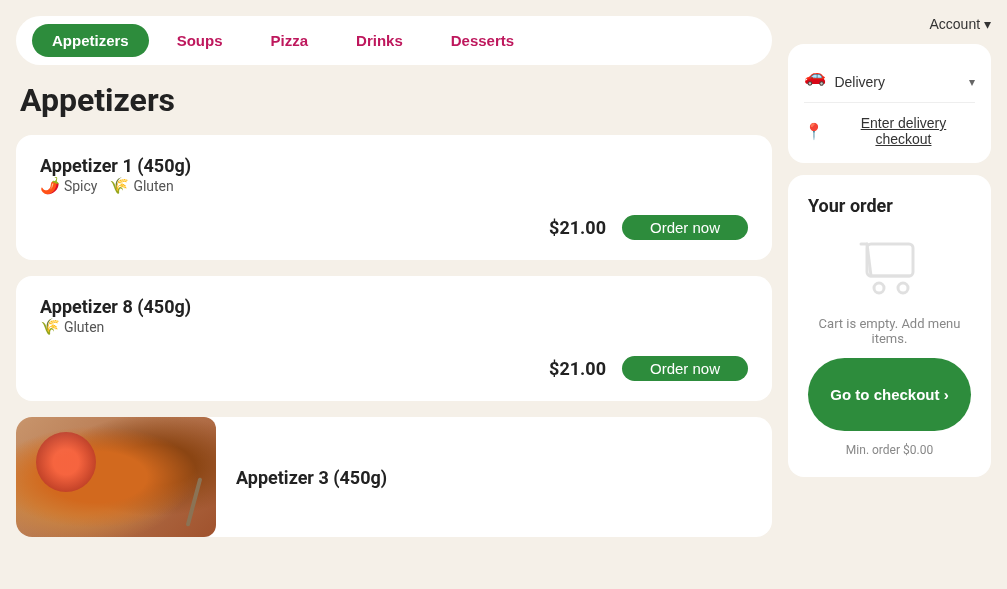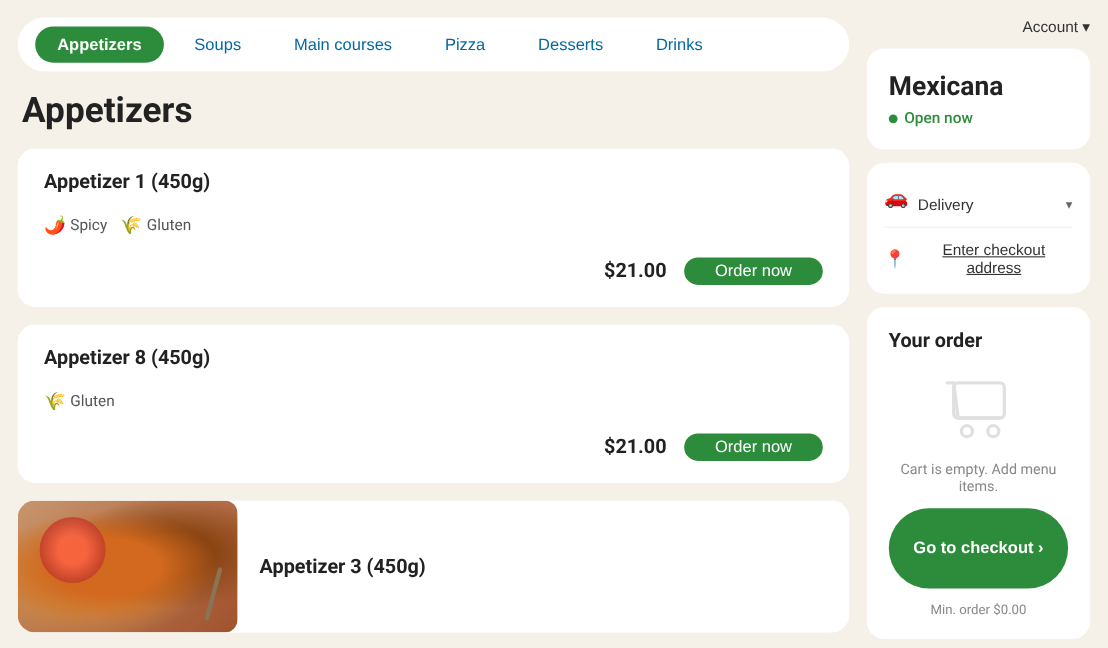--- a/index.html
+++ b/index.html
@@ -36,22 +36,22 @@
       gap: 8px;
     }
 
     .nav-tab {
       padding: 8px 20px;
       border-radius: 50px;
       border: none;
       background: transparent;
       cursor: pointer;
       font-size: 15px;
-      color: #0369a1;
-      font-weight: 400;
+      color: #be185d;
+      font-weight: 700;
     }
 
     .nav-tab.active {
       background: #2d8c3c;
       color: white;
       font-weight: 600;
     }
 
     
     .section-title {
@@ -107,21 +107,21 @@
       height: 60px;
       border-radius: 50%;
       background: radial-gradient(circle, #ff6347 30%, #c0392b 70%);
       opacity: 0.8;
     }
 
     .menu-card-body {
       flex: 1;
       display: flex;
       flex-direction: column;
-      gap: 19px;
+      gap: 0;
     }
 
     .menu-item-name {
       font-size: 18px;
       font-weight: 700;
       color: #222;
     }
 
     .tags {
       display: flex;
@@ -346,24 +346,23 @@
 </head>
 <body>
 
 <div class="layout">
 
   <div class="left-col">
 
     <nav class="nav-bar">
       <button class="nav-tab active">Appetizers</button>
       <button class="nav-tab">Soups</button>
-      <button class="nav-tab">Main courses</button>
       <button class="nav-tab">Pizza</button>
+      <button class="nav-tab">Drinks</button>
       <button class="nav-tab">Desserts</button>
-      <button class="nav-tab">Drinks</button>
     </nav>
 
     <h1 class="section-title">Appetizers</h1>
 
     <div class="menu-card">
       <div class="menu-card-body">
         <div class="menu-item-name">Appetizer 1 (450g)</div>
         <div class="tags">
           <span class="tag">
             <span class="tag-icon">🌶️</span>
@@ -405,43 +404,36 @@
     </div>
 
   </div>
 
   <div class="right-col">
 
     <div class="right-header">
       <button class="account-btn">Account ▾</button>
     </div>
 
-    <div class="restaurant-card">
-      <div class="restaurant-name">Mexicana</div>
-      <div class="open-status">
-        <span class="open-dot"></span>
-        <span>Open now</span>
-      </div>
-    </div>
 
     <div class="delivery-card">
       <div class="delivery-select-row">
         <span class="car-icon">🚗</span>
         <div class="delivery-row-inner">
           <select class="delivery-select">
             <option>Delivery</option>
             <option>Pickup</option>
           </select>
           <span class="chevron-icon">▾</span>
         </div>
       </div>
       <div class="divider"></div>
       <div class="address-row">
         <span class="pin-icon">📍</span>
-        <button class="address-link">Enter checkout address</button>
+        <button class="address-link">Enter delivery checkout</button>
       </div>
     </div>
 
     <div class="order-card">
       <div class="order-card-title">Your order</div>
 
       <div class="cart-icon-wrapper">
         <svg class="cart-svg" viewBox="0 0 70 60" fill="none" xmlns="http://www.w3.org/2000/svg">
           <rect x="12" y="8" width="46" height="32" rx="4" stroke="#888" stroke-width="3" fill="none"></rect>
           <path d="M6 8 L12 8" stroke="#888" stroke-width="3" stroke-linecap="round"></path>

